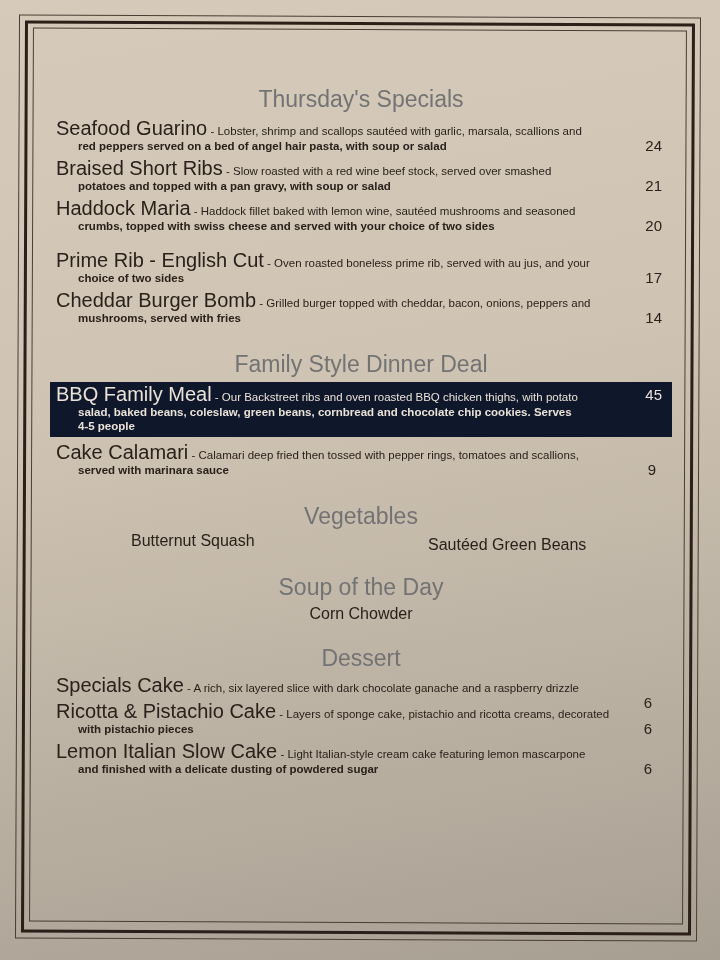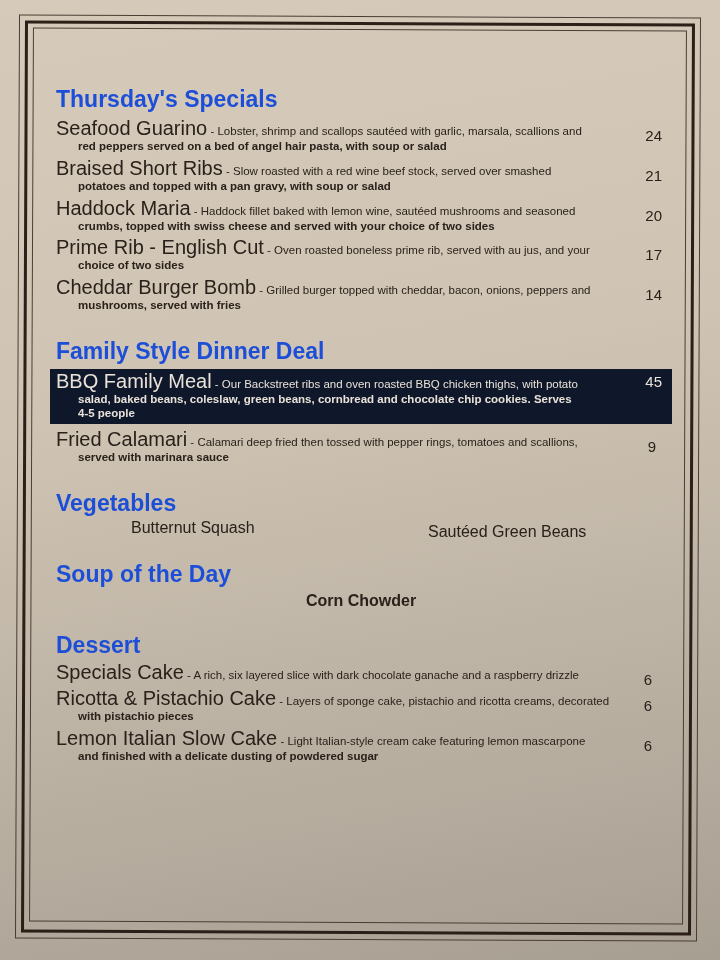--- a/index.html
+++ b/index.html
@@ -22,44 +22,44 @@
   }
   .border-inner {
     position: absolute; left: 31px; top: 29px; width: 652px; height: 892px;
     border: 1px solid #4a3e34;
     transform: rotate(0.25deg);
   }
   .menu {
     position: absolute; left: 56px; top: 86px; width: 610px;
   }
   .section-title {
-    font-weight: bold; font-size: 23px;
-    color: #1d4ed8; margin: 0;
+    text-align: center; font-weight: normal; font-size: 23px;
+    color: #737373; margin: 0;
   }
   .item {
     position: relative; padding-right: 52px; margin-top: 4px;
   }
   .item-line {
     font-size: 11.5px; line-height: 15px;
   }
   .item-name { font-size: 20px; line-height: 19px; }
   .item-desc { font-size: 11.5px; }
   .item-cont { padding-left: 22px; font-size: 11.5px; line-height: 14px; font-weight: bold; }
   .price {
-    position: absolute; right: 4px; top: 8px; font-size: 15px;
+    position: absolute; right: 4px; top: 18px; font-size: 15px;
   }
   .highlight {
     background: #0f172a; color: #e9e2d8;
     padding: 3px 6px 4px 6px; margin-left: -6px; margin-right: -6px;
   }
   .highlight .price { right: 10px; }
   .veg-row { position: relative; height: 24px; font-size: 16px; }
   .veg-left { position: absolute; left: 75px; top: 2px; }
   .veg-right { position: absolute; left: 372px; top: 6px; }
-  .centered { text-align: center; font-size: 16px; font-weight: bold; }
+  .centered { text-align: center; font-size: 16px; }
 </style>
 </head>
 <body>
 
 <div class="border-outer"></div>
 <div class="border-mid"></div>
 <div class="border-inner"></div>
 
 <div class="menu">
 
@@ -73,42 +73,42 @@
     <div class="item" style="margin-top:6px">
       <div class="item-line"><span class="item-name">Braised Short Ribs</span><span class="item-desc"> - Slow roasted with a red wine beef stock, served over smashed</span></div>
       <div class="item-cont">potatoes and topped with a pan gravy, with soup or salad</div>
       <span class="price">21</span>
     </div>
     <div class="item" style="margin-top:6px">
       <div class="item-line"><span class="item-name">Haddock Maria</span><span class="item-desc"> - Haddock fillet baked with lemon wine, sautéed mushrooms and seasoned</span></div>
       <div class="item-cont">crumbs, topped with swiss cheese and served with your choice of two sides</div>
       <span class="price">20</span>
     </div>
-    <div class="item" style="margin-top:5px">
+    <div class="item" style="margin-top:18px">
       <div class="item-line"><span class="item-name">Prime Rib - English Cut</span><span class="item-desc"> - Oven roasted boneless prime rib, served with au jus, and your</span></div>
       <div class="item-cont">choice of two sides</div>
       <span class="price">17</span>
     </div>
     <div class="item" style="margin-top:6px">
       <div class="item-line"><span class="item-name">Cheddar Burger Bomb</span><span class="item-desc"> - Grilled burger topped with cheddar, bacon, onions, peppers and</span></div>
       <div class="item-cont">mushrooms, served with fries</div>
       <span class="price">14</span>
     </div>
   </div>
 
   <h2 class="section-title" style="margin-top:26px">Family Style Dinner Deal</h2>
   <div class="item highlight" style="margin-top:4px">
     <div class="item-line"><span class="item-name">BBQ Family Meal</span><span class="item-desc"> - Our Backstreet ribs and oven roasted BBQ chicken thighs, with potato</span></div>
     <div class="item-cont">salad,  baked beans, coleslaw, green beans, cornbread and chocolate chip cookies. Serves</div>
     <div class="item-cont">4-5 people</div>
     <span class="price" style="top:4px">45</span>
   </div>
 
   <div class="item" style="margin-top:6px">
-    <div class="item-line"><span class="item-name">Fried Calamari</span><span class="item-desc"> - Calamari deep fried then tossed with pepper rings, tomatoes and scallions,</span></div>
+    <div class="item-line"><span class="item-name">Cake Calamari</span><span class="item-desc"> - Calamari deep fried then tossed with pepper rings, tomatoes and scallions,</span></div>
     <div class="item-cont">served with marinara sauce</div>
     <span class="price" style="right:10px">9</span>
   </div>
 
   <h2 class="section-title" style="margin-top:26px">Vegetables</h2>
   <div class="veg-row">
     <span class="veg-left">Butternut Squash</span>
     <span class="veg-right">Sautéed Green Beans</span>
   </div>
 

